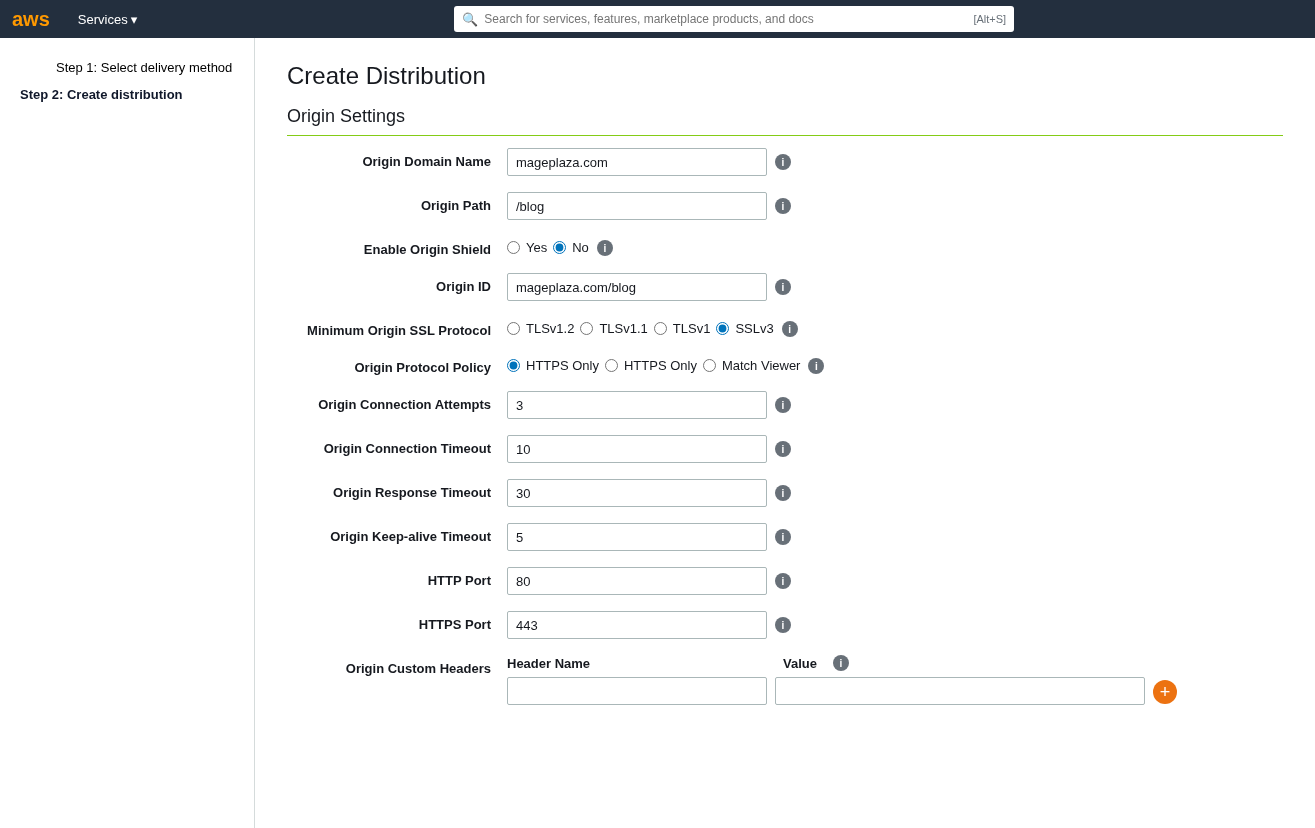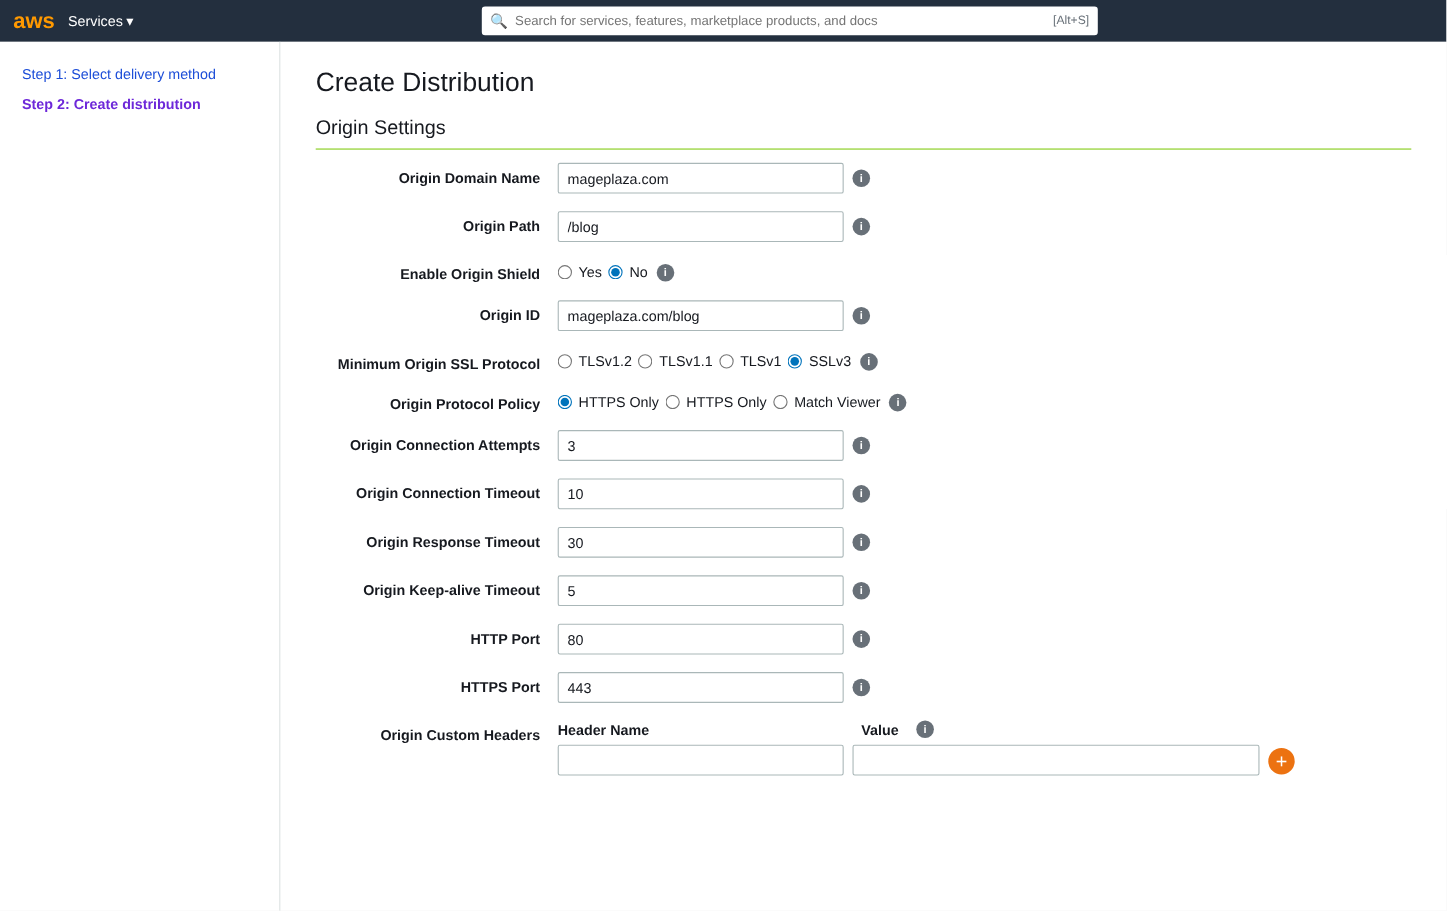--- a/index.html
+++ b/index.html
@@ -5,21 +5,21 @@
     * { box-sizing: border-box; margin: 0; padding: 0; }
     body { font-family: "Amazon Ember", Arial, sans-serif; font-size: 13px; background: #f2f3f3; }
 
     
     .top-nav {
       background: #232f3e;
       height: 38px;
       display: flex;
       align-items: center;
       padding: 0 12px;
-      gap: 12px;
+      gap: 28px;
     }
     .aws-logo {
       display: flex;
       align-items: center;
       gap: 4px;
     }
     .aws-logo-text {
       color: #ff9900;
       font-size: 20px;
       font-weight: bold;
@@ -69,22 +69,22 @@
       background: #fff;
       border-right: 1px solid #d5dbdb;
       padding: 16px 0;
       flex-shrink: 0;
     }
     .sidebar-item {
       padding: 6px 20px;
       font-size: 13px;
       cursor: pointer;
     }
-    .sidebar-item.step1 { color: #1d4ed8; }
-    .sidebar-item.step2 { color: #6d28d9; font-weight: 600; }
+    .sidebar-item.step1 { color: #000000; margin-left: 36px; }
+    .sidebar-item.step2 { color: #0f172a; font-weight: 600; }
 
     
     .main-content {
       flex: 1;
       background: #fff;
       padding: 24px 32px;
       overflow-y: auto;
     }
 
     .page-title {

